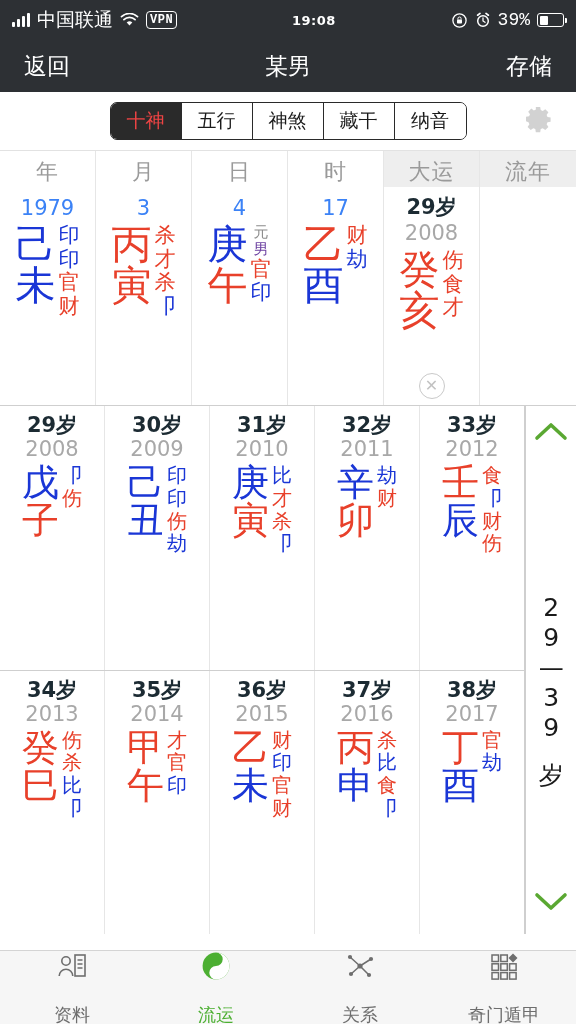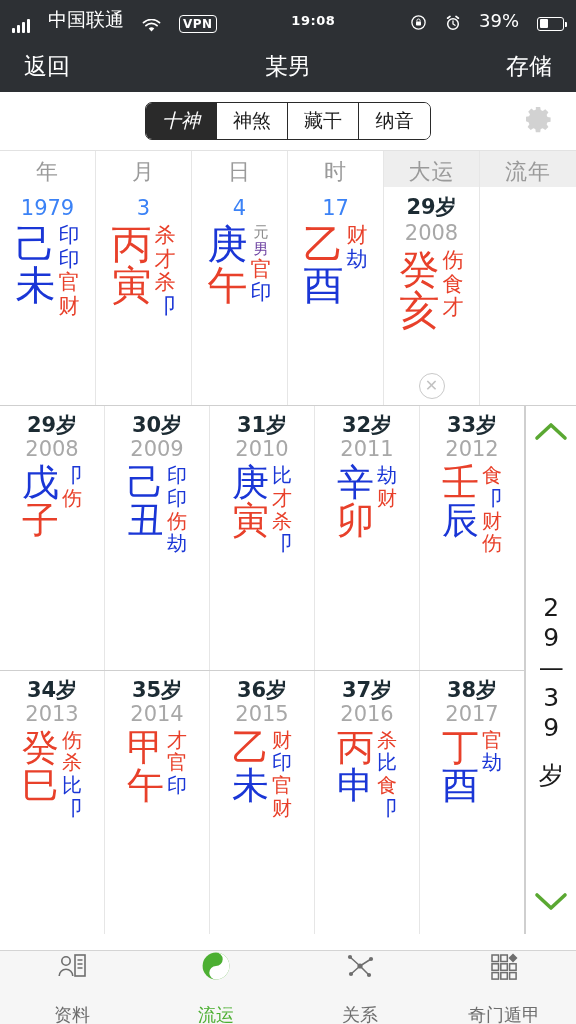--- a/index.html
+++ b/index.html
@@ -10,21 +10,21 @@
     overflow: hidden;
   }
   body { position: relative; }
 
   
   .statusbar {
     height: 40px; background: #2d3034; color: #ffffff;
     display: flex; align-items: center; justify-content: space-between;
     padding: 0 12px; font-size: 18px;
   }
-  .sb-left, .sb-right { display: flex; align-items: flex-end; gap: 18px; }
+  .sb-left, .sb-right { display: flex; align-items: center; gap: 7px; font-family: Liberation Mono, monospace; }
   .sb-center { font-size: 13px; font-weight: 600; letter-spacing: .5px; }
   .carrier { font-size: 19px; }
   .bars { display: flex; align-items: flex-end; gap: 2px; height: 14px; }
   .bars i { display: block; width: 3px; background: #fff; border-radius: 1px; }
   .bars i:nth-child(1){height:5px}.bars i:nth-child(2){height:8px}
   .bars i:nth-child(3){height:11px}.bars i:nth-child(4){height:14px}
   .vpn {
     border: 1.5px solid #fff; border-radius: 4px; font-size: 12px;
     padding: 1px 3px; letter-spacing: .5px; font-weight: 700;
   }
@@ -56,21 +56,21 @@
   .segment {
     display: flex; border: 1.3px solid #2a2a2a; border-radius: 7px;
     overflow: hidden; height: 38px;
   }
   .seg {
     display: flex; align-items: center; justify-content: center;
     min-width: 71px; font-size: 19px; color: #1a1a1a; background: #fff;
     border-right: 1.3px solid #2a2a2a; padding: 0 9px;
   }
   .seg:last-child { border-right: none; }
-  .seg.active { background: #2a2a2a; color: #ffffff; font-style: italic; }
+  .seg.active { background: #2a2a2a; color: #ef4444; }
   .gear { position: absolute; right: 24px; top: 50%; transform: translateY(-50%); }
 
   
   .pillars {
     display: flex; height: 256px; border-top: 1px solid #e2e2e2;
     border-bottom: 1px solid #cfcfcf; background: #fff;
   }
   .pcol {
     flex: 1 1 0; border-right: 1px solid #e6e6e6; position: relative;
     display: flex; flex-direction: column; align-items: center;
@@ -184,20 +184,21 @@
 
 <div class="navbar">
   <div>返回</div>
   <div class="nav-title">某男</div>
   <div>存储</div>
 </div>
 
 <div class="segwrap">
   <div class="segment">
     <div class="seg active">十神</div>
+    <div class="seg">五行</div>
     <div class="seg">神煞</div>
     <div class="seg">藏干</div>
     <div class="seg">纳音</div>
   </div>
   <span class="gear">
     <svg width="28" height="28" viewBox="0 0 28 28">
       <path fill="#d2d2d2" d="M14 8.6a5.4 5.4 0 1 0 0 10.8 5.4 5.4 0 0 0 0-10.8zm0 8a2.6 2.6 0 1 1 0-5.2 2.6 2.6 0 0 1 0 5.2z"></path>
       <path fill="#d2d2d2" d="M11.8 2h4.4l.5 3.1 2 .9 2.6-1.8 3.1 3.1-1.8 2.6.9 2 3.1.5v4.4l-3.1.5-.9 2 1.8 2.6-3.1 3.1-2.6-1.8-2 .9-.5 3.1h-4.4l-.5-3.1-2-.9-2.6 1.8-3.1-3.1 1.8-2.6-.9-2L2 16.2v-4.4l3.1-.5.9-2-1.8-2.6 3.1-3.1 2.6 1.8 2-.9z"></path>
     </svg>
   </span>

